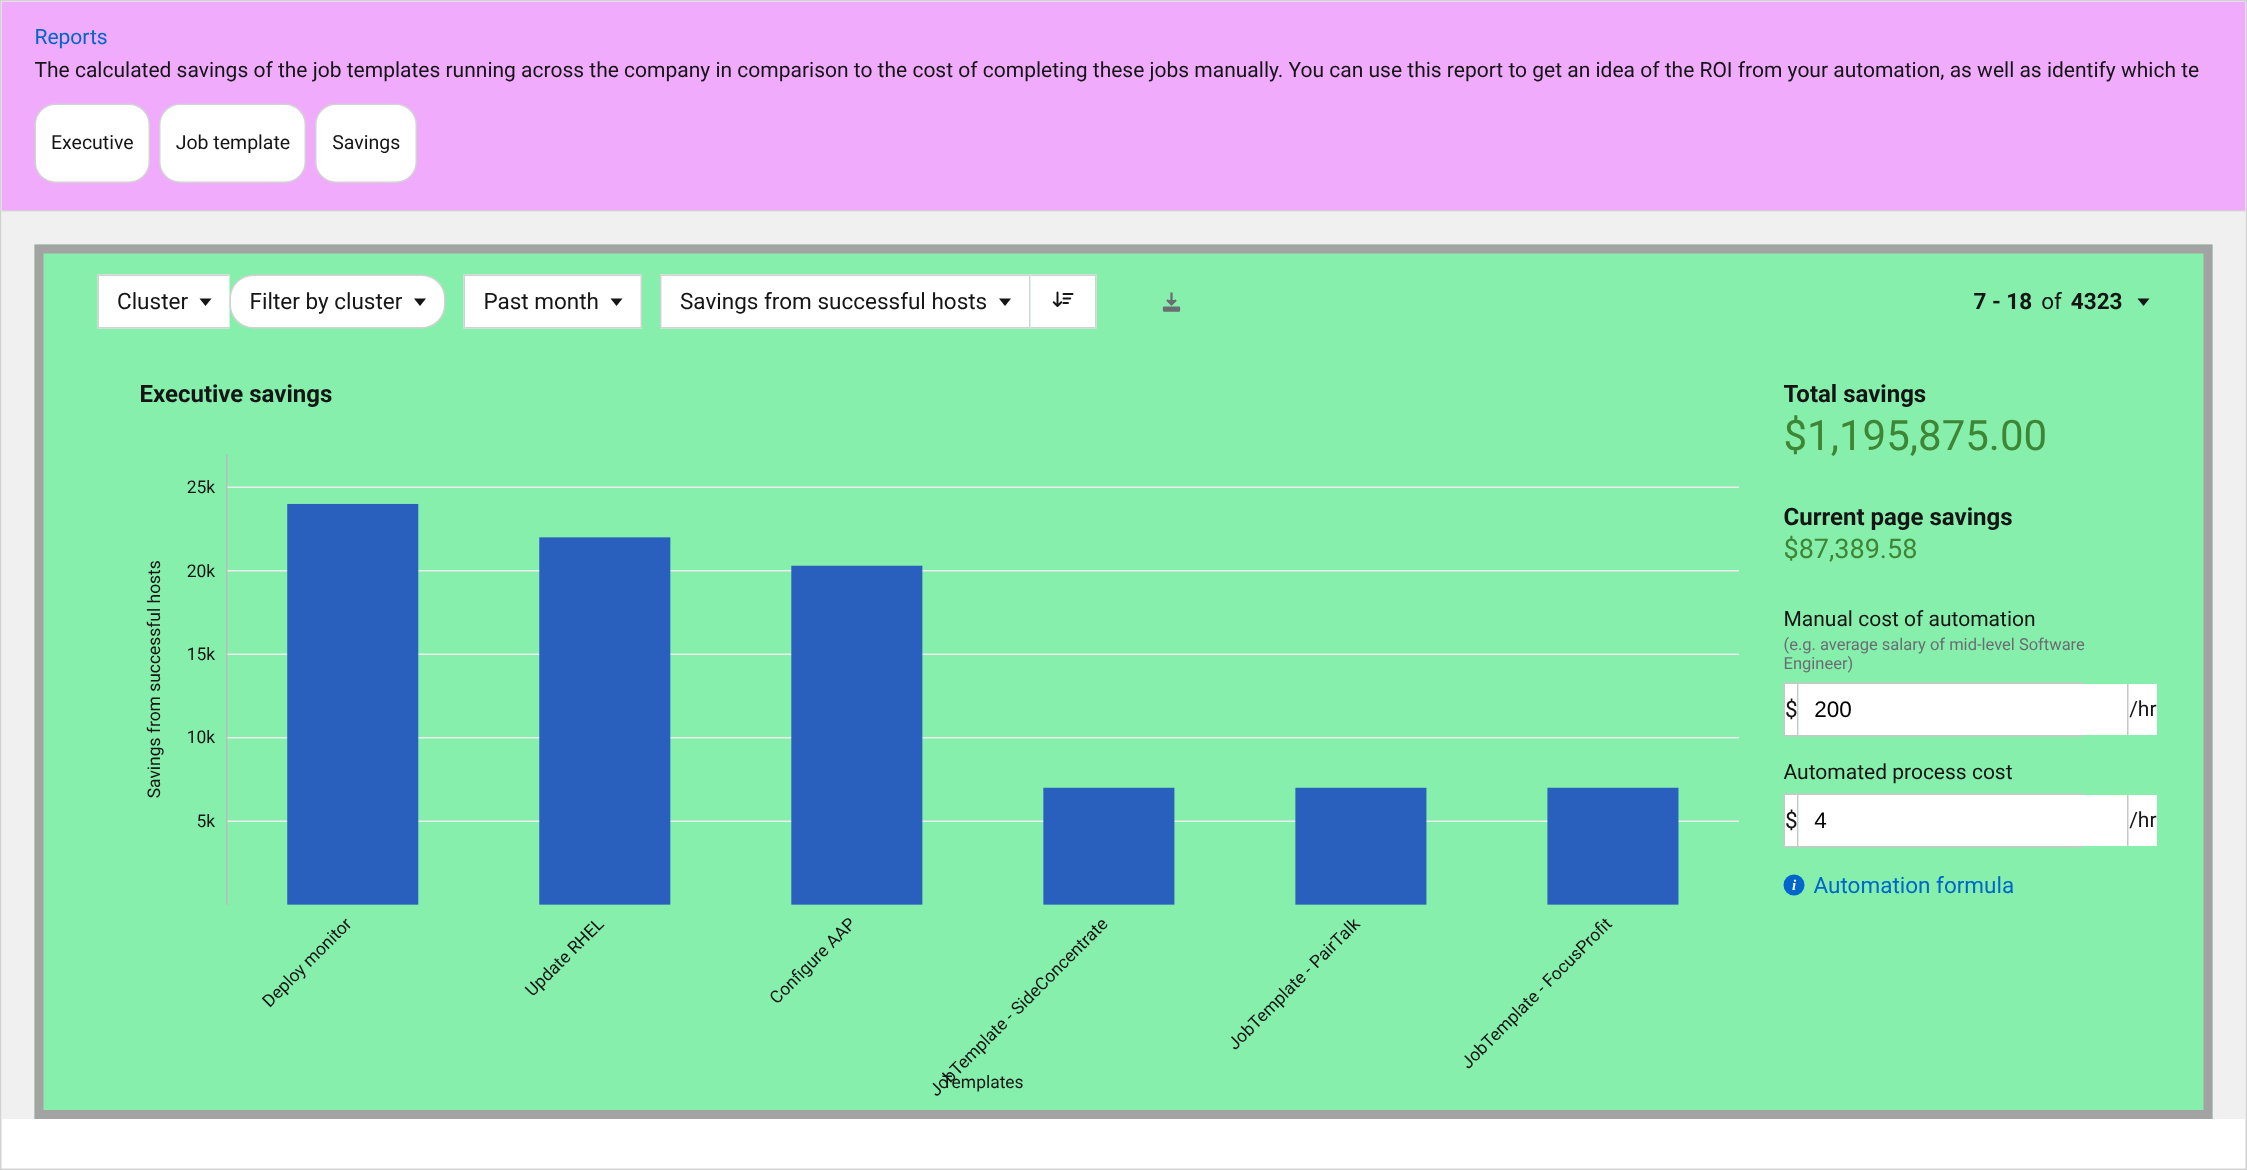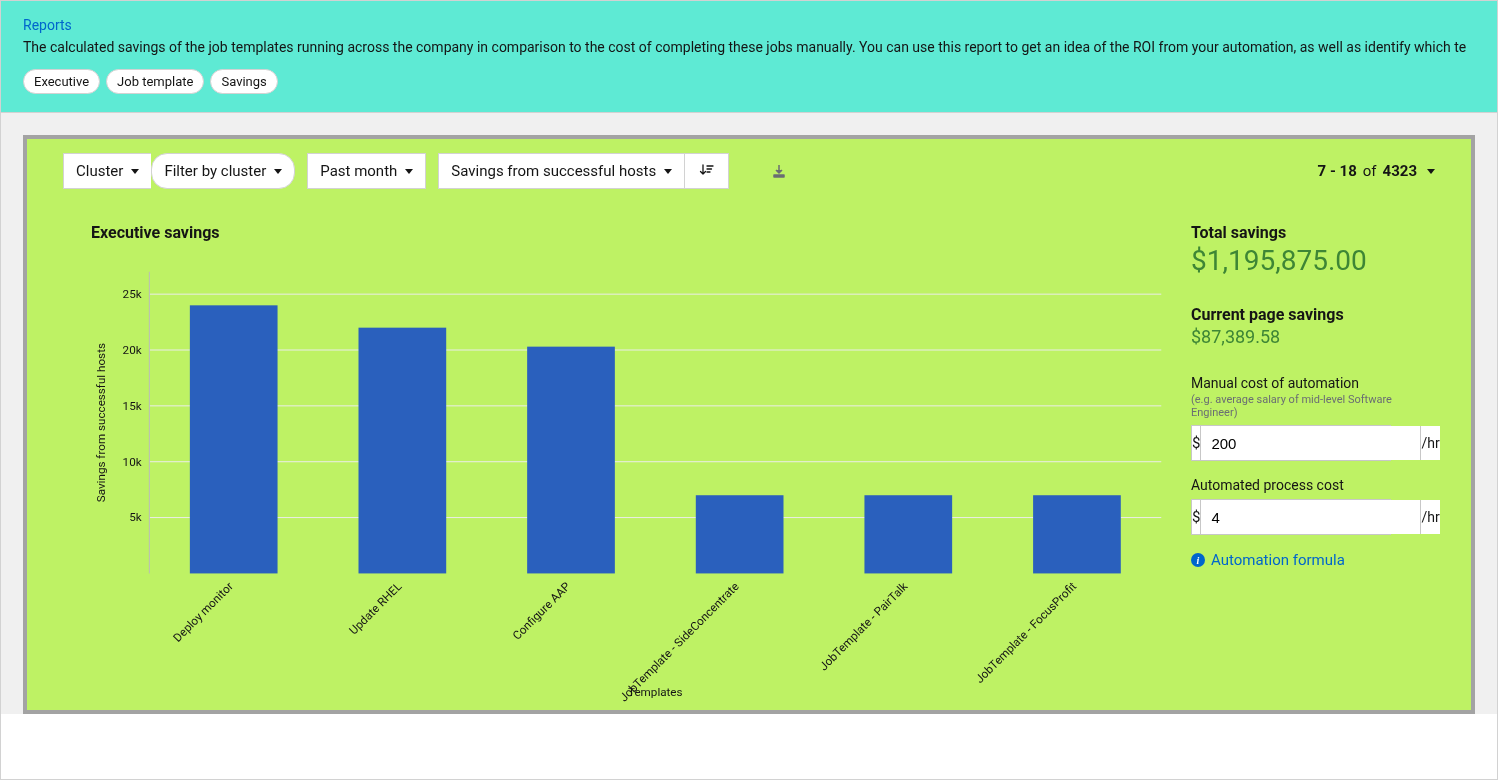--- a/index.html
+++ b/index.html
@@ -1,26 +1,26 @@
 <!DOCTYPE html>
 <html><head>
 <meta charset="utf-8">
 <style>
 * { box-sizing: border-box; margin: 0; padding: 0; }
 body { font-family: -apple-system, BlinkMacSystemFont, "Segoe UI", Roboto, Helvetica, Arial, sans-serif; background: #f0f0f0; color: #151515; overflow: hidden; }
 .page { background: #fff; border: 1px solid #d2d2d2; width: 1498px; height: 780px; position: relative; overflow: hidden; }
-.header { padding: 16px 22px 18px 22px; border-bottom: 1px solid #d2d2d2; background: #5eead4; }
+.header { padding: 16px 22px 18px 22px; border-bottom: 1px solid #d2d2d2; background: #f0abfc; }
 .breadcrumb { font-size: 14px; margin-bottom: 6px; }
 .breadcrumb a { color: #0066cc; text-decoration: none; }
 .page-title { font-size: 28px; font-weight: 400; margin-bottom: 10px; letter-spacing: -0.2px; }
 .page-desc { font-size: 14px; color: #151515; margin-bottom: 14px; white-space: nowrap; overflow: hidden; }
 .tags { display: flex; gap: 6px; }
-.tag { font-size: 13px; padding: 4px 10px; border: 1px solid #d2d2d2; border-radius: 14px; background: #fff; color: #151515; }
+.tag { font-size: 13px; padding: 18px 10px; border: 1px solid #d2d2d2; border-radius: 14px; background: #fff; color: #151515; }
 .outer-wrap { background: #f0f0f0; padding: 22px 22px 0 22px; }
-.card { background: #bef264; border: 4px solid #a3a3a3; padding: 0; }
+.card { background: #86efac; border: 6px solid #a3a3a3; padding: 0; }
 .toolbar { display: flex; align-items: center; padding: 14px 36px; gap: 12px; }
 .filter-group { display: flex; }
 .select { display: flex; align-items: center; gap: 8px; padding: 6px 12px; border: 1px solid #d2d2d2; background: #fff; font-size: 15px; cursor: pointer; height: 36px; }
 .select.left { border-right: none; }
 .select.right { border-left: 1px solid #d2d2d2; border-radius: 16px; }
 .caret { width: 0; height: 0; border-left: 4px solid transparent; border-right: 4px solid transparent; border-top: 5px solid #151515; }
 .sort-btn { display: flex; align-items: center; justify-content: center; width: 44px; height: 36px; border: 1px solid #d2d2d2; border-left: none; background: #fff; cursor: pointer; }
 .icon-btn { display: flex; align-items: center; justify-content: center; width: 36px; height: 36px; background: transparent; border: none; cursor: pointer; color: #6a6e73; margin-left: 20px; }
 .toolbar-spacer { flex: 1; }
 .pagination-text { font-size: 15px; color: #151515; display: flex; align-items: center; gap: 6px; }

